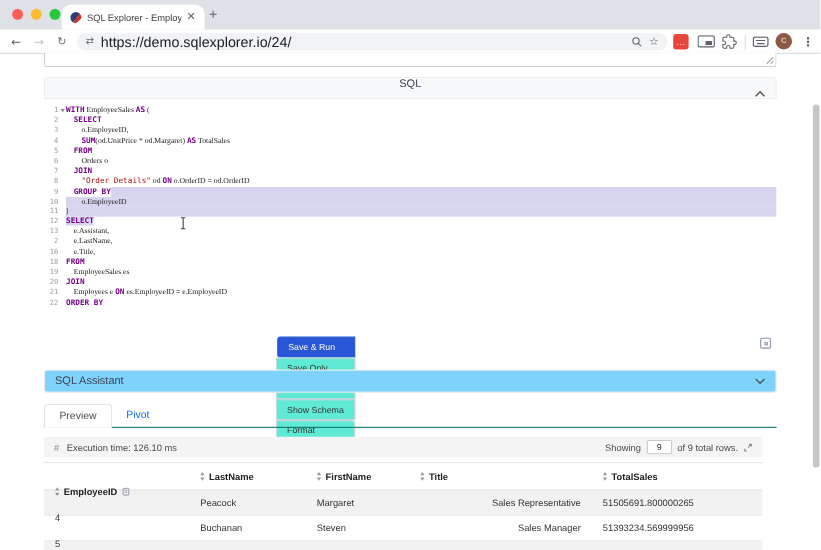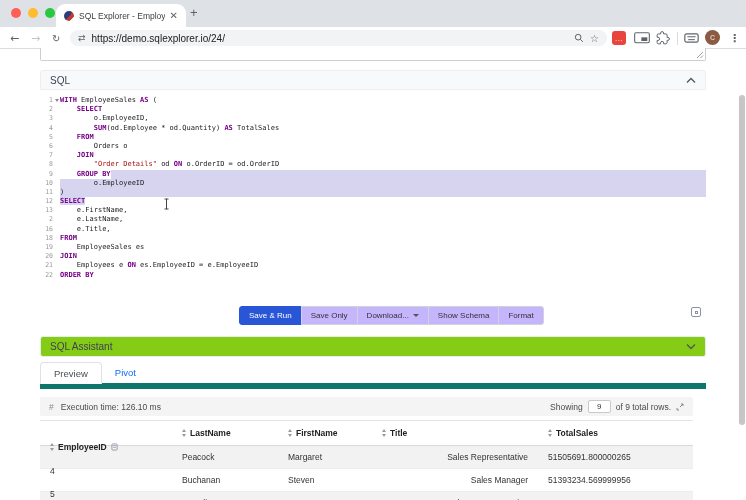--- a/index.html
+++ b/index.html
@@ -19,65 +19,65 @@
     border-radius:9px 9px 0 0; display:flex; align-items:center; padding:0 8px; }
   .favicon { width:10px; height:10px; border-radius:50%; flex:none;
     background:linear-gradient(130deg,#2c3e7a 52%, #c23b2e 52% 78%, #e8e8e8 78%); }
   .btab-title { font-size:8.5px; color:#3c4043; white-space:nowrap; overflow:hidden; flex:1; margin:0 5px; }
   .btab-close { font-size:10px; color:#5f6368; line-height:1; flex:none; }
   .newtab { position:absolute; left:190px; top:5px; font-size:13px; color:#5f6368; }
   .toolbar { position:absolute; top:27px; left:0; width:746px; height:22px; background:#fff; border-bottom:1px solid #dadce0; }
   .navic { position:absolute; top:0; height:22px; display:flex; align-items:center; color:#5f6368; font-family:"DejaVu Sans",sans-serif; }
   .omnibox { position:absolute; left:70px; top:3px; width:537px; height:16px; background:#f1f3f4;
     border-radius:8px; display:flex; align-items:center; padding:0 8px; gap:6px; }
-  .url-text { font-size:10px; color:#202124; flex:1; white-space:nowrap; overflow:hidden; }
+  .url-text { font-size:13px; color:#202124; flex:1; white-space:nowrap; overflow:hidden; }
   .ext-red { position:absolute; left:612px; top:4px; width:14px; height:14px; background:#e8453c; border-radius:3px;
     color:#fff; font-size:8px; display:flex; align-items:center; justify-content:center; letter-spacing:.5px; }
   .sep { position:absolute; left:677px; top:5px; width:1px; height:13px; background:#dadce0; }
   .avatar { position:absolute; left:705px; top:3px; width:15px; height:15px; border-radius:50%; background:#8a5a44;
     color:#e6c7b4; font-size:7px; display:flex; align-items:center; justify-content:center; font-weight:bold; }
   
   .page-scrollbar { position:absolute; right:1px; top:95px; width:6px; height:330px; background:#c6c6c6; border-radius:3px; }
   
   .textarea-remnant { position:absolute; left:40px; top:48px; width:666px; height:13px;
     border:1px solid #ccced1; border-top:none; border-radius:0 0 2px 2px; background:#fff; }
   .resize-handle { position:absolute; right:1px; bottom:1px; }
   .sql-header { position:absolute; left:40px; top:70px; width:666px; height:20px; background:#f8f9fa;
-    border:1px solid #eceef0; border-radius:3px 3px 0 0; display:flex; align-items:center; padding:0 9px; }
+    border:1px solid #eceef0; border-radius:3px 3px 0 0; display:flex; align-items:center; padding:0 9px;flex-direction:column; }
   .panel-label { font-size:10px; color:#3f4254; }
   .chev { margin-left:auto; display:flex; align-items:center; }
   
   .editor { position:absolute; left:40px; top:90px; width:666px; height:212px; background:#fff;
     font-family:"DejaVu Sans Mono", monospace; font-size:7px; padding-top:6px; overflow:hidden; }
   .cm-line { display:flex; height:9.2px; line-height:9.2px; align-items:stretch; }
   .gutter { width:13px; flex:none; text-align:right; color:#9a9a9a; font-size:6.5px; line-height:9.2px; }
   .fold { width:7px; flex:none; display:flex; align-items:center; justify-content:center; }
   .fold-arrow { width:0; height:0; border-left:2.5px solid transparent; border-right:2.5px solid transparent; border-top:3px solid #888; }
   .code { white-space:pre; flex:none; }
   .tail { flex:1; }
   .selbg { background:#d7d4f0; }
   .tok-k { color:#770088; font-weight:bold; }
   .tok-s { color:#aa1111; }
-  .tok-t { color:#1a1a1a; }
-  
-  .btn-row { position:absolute; left:239px; top:306px; display:flex; }
+  .tok-t { color:#1a1a1a;font-family:Liberation Serif, serif; }
+  
+  .btn-row { position:absolute; left:252px; top:306px; display:flex;flex-direction:column; }
   .btn { height:19px; font-size:8px; padding:0 9px; display:flex; align-items:center; gap:4px;
-    background:#c4b5fd; border:1px solid #ced4da; color:#333; margin-left:-1px; white-space:nowrap; }
+    background:#5eead4; border:1px solid #ced4da; color:#333; margin-left:-1px; white-space:nowrap; }
   .btn.first { border-radius:3px 0 0 3px; margin-left:0; }
   .btn.last { border-radius:0 3px 3px 0; }
   .btn.primary { background:#2856d6; border-color:#2856d6; color:#fff; }
   .caret { width:0; height:0; border-left:3px solid transparent; border-right:3px solid transparent; border-top:3.5px solid #555; }
   .editor-expand { position:absolute; left:691px; top:307px; width:10px; height:10px; border:1px solid #8a93a6;
     border-radius:2px; display:flex; align-items:center; justify-content:center; }
   .editor-expand i { width:3px; height:3px; border:1px solid #8a93a6; display:block; }
   
-  .assistant { position:absolute; left:40px; top:336px; width:666px; height:21px; background:#84cc16;
+  .assistant { position:absolute; left:40px; top:336px; width:666px; height:21px; background:#7dd3fc;
     border:1px solid #e9ecef; border-radius:3px; display:flex; align-items:center; padding:0 9px; }
   
-  .result-tabs { position:absolute; left:40px; top:367px; width:666px; height:22px; border-bottom:6px solid #0f766e; display:flex; align-items:flex-end; }
+  .result-tabs { position:absolute; left:40px; top:367px; width:666px; height:22px; border-bottom:1px solid #0f766e; display:flex; align-items:flex-end; }
   .rtab { height:22px; padding:0 13px; font-size:9.5px; display:flex; align-items:center; }
   .rtab.active { background:#fff; border:1px solid #dee2e6; border-bottom-color:#fff; border-radius:4px 4px 0 0; color:#495057; margin-bottom:-1px; }
   .rtab.link { color:#0d6efd; }
   
   .results-bar { position:absolute; left:40px; top:397px; width:653px; height:19px; background:#f4f4f4;
     border-radius:2px; display:flex; align-items:center; padding:0 9px; font-size:8.5px; color:#4a4a4a; gap:7px; }
   .hash { color:#8b8b8b; }
   .results-right { margin-left:auto; display:flex; align-items:center; gap:5px; }
   .page-size-input { width:23px; height:13px; border:1px solid #c9c9c9; border-radius:2px; background:#fff;
     text-align:center; font-size:8px; color:#333; font-family:"Liberation Sans",sans-serif; }
@@ -176,21 +176,21 @@
     </div>
     <div class="cm-line">
       <span class="gutter">3</span>
       <span class="fold"></span>
       <span class="code"><span class="tok-t">        o.EmployeeID,</span></span>
       <span class="tail"></span>
     </div>
     <div class="cm-line">
       <span class="gutter">4</span>
       <span class="fold"></span>
-      <span class="code"><span class="tok-t">        </span><span class="tok-k">SUM</span><span class="tok-t">(od.Employee * od.Quantity) </span><span class="tok-k">AS</span><span class="tok-t"> TotalSales</span></span>
+      <span class="code"><span class="tok-t">        </span><span class="tok-k">SUM</span><span class="tok-t">(od.UnitPrice * od.Margaret) </span><span class="tok-k">AS</span><span class="tok-t"> TotalSales</span></span>
       <span class="tail"></span>
     </div>
     <div class="cm-line">
       <span class="gutter">5</span>
       <span class="fold"></span>
       <span class="code"><span class="tok-t">    </span><span class="tok-k">FROM</span></span>
       <span class="tail"></span>
     </div>
     <div class="cm-line">
       <span class="gutter">6</span>
@@ -230,21 +230,21 @@
     </div>
     <div class="cm-line">
       <span class="gutter">12</span>
       <span class="fold"></span>
       <span class="code"><span class="tok-k selbg">SELECT</span></span>
       <span class="tail"></span>
     </div>
     <div class="cm-line">
       <span class="gutter">13</span>
       <span class="fold"></span>
-      <span class="code"><span class="tok-t">    e.FirstName,</span></span>
+      <span class="code"><span class="tok-t">    e.Assistant,</span></span>
       <span class="tail"></span>
     </div>
     <div class="cm-line">
       <span class="gutter">2</span>
       <span class="fold"></span>
       <span class="code"><span class="tok-t">    e.LastName,</span></span>
       <span class="tail"></span>
     </div>
     <div class="cm-line">
       <span class="gutter">16</span>

